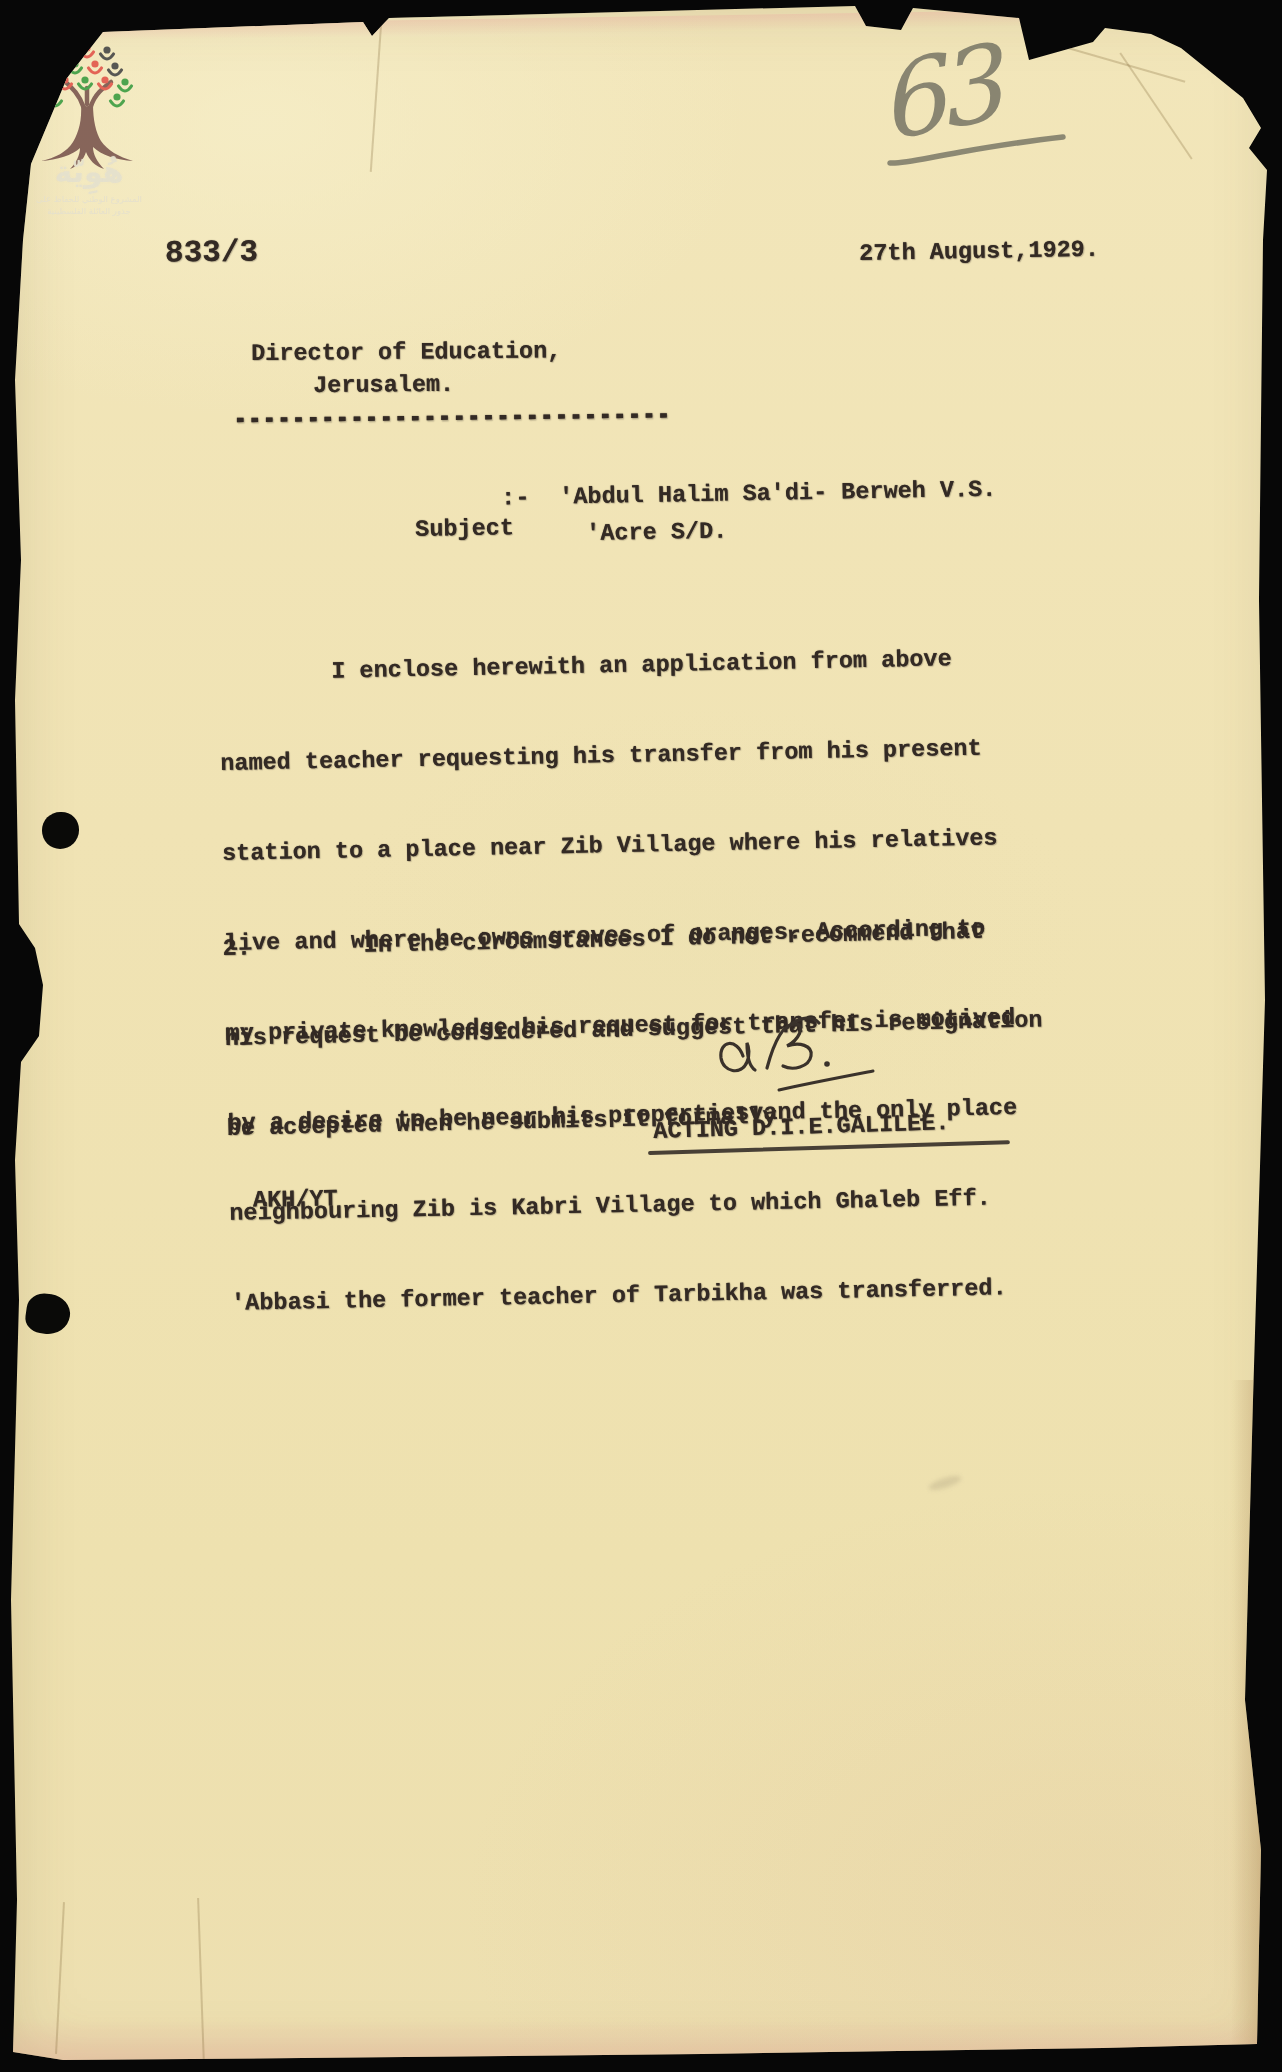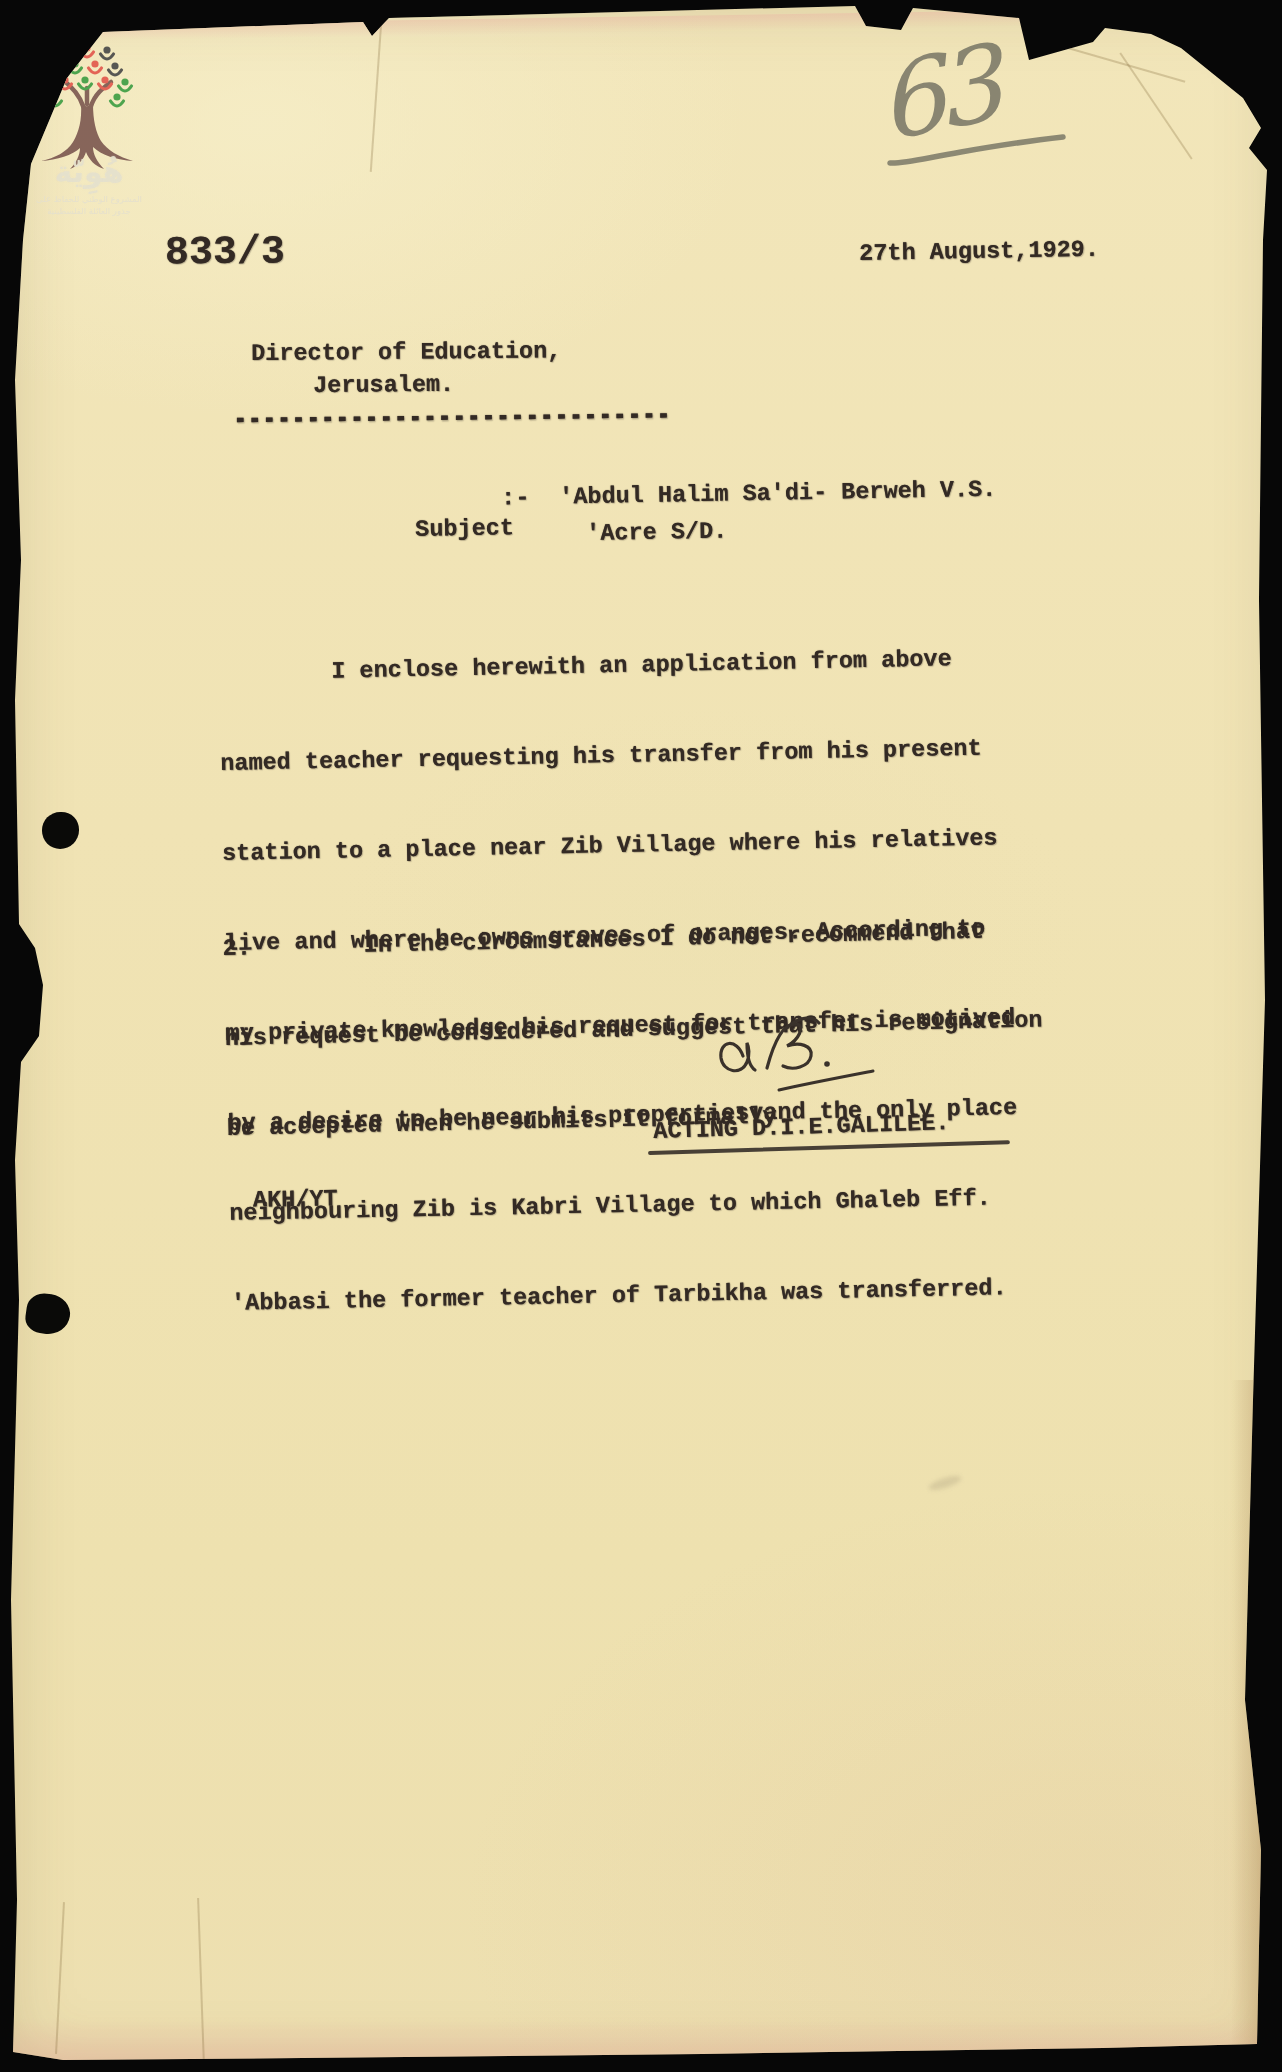--- a/index.html
+++ b/index.html
@@ -36,21 +36,21 @@
     position:absolute;
     font-family:"Liberation Mono", monospace;
     font-weight:700;
     font-size:23.5px;
     line-height:30px;
     color:#332a24;
     white-space:pre;
     text-shadow: 0 0 1px rgba(51,42,36,.8), 1px 1px 1px rgba(51,42,36,.22);
   }
   .tw .line{white-space:pre;}
-  .ref{left:162px;top:238px;font-size:40px;transform:rotate(-.5deg);}
+  .ref{left:162px;top:238px;font-size:31px;transform:rotate(-.5deg);}
   .date{left:856px;top:239px;transform:rotate(-1deg);transform-origin:left top;}
   .rcpt1{left:248px;top:339px;transform:rotate(-.5deg);transform-origin:left top;}
   .rcpt2{left:310px;top:371px;transform:rotate(-.5deg);transform-origin:left top;}
   .rcpt-ul{left:230px;top:397px;letter-spacing:.5px;transform:scaleY(1.55) rotate(-.4deg);transform-origin:left top;}
   .subj{left:355px;top:486px;transform:rotate(-1deg);transform-origin:left top;}
   .subj .colon{position:absolute;left:143px;top:0;}
   .subj .s1{position:absolute;left:201px;top:0;}
   .subj2{left:583px;top:519px;transform:rotate(-1deg);transform-origin:left top;}
   .para1{left:214px;top:599px;transform:rotate(-1.15deg);transform-origin:left top;}
   .para2{left:218px;top:874px;transform:rotate(-1.3deg);transform-origin:left top;}

